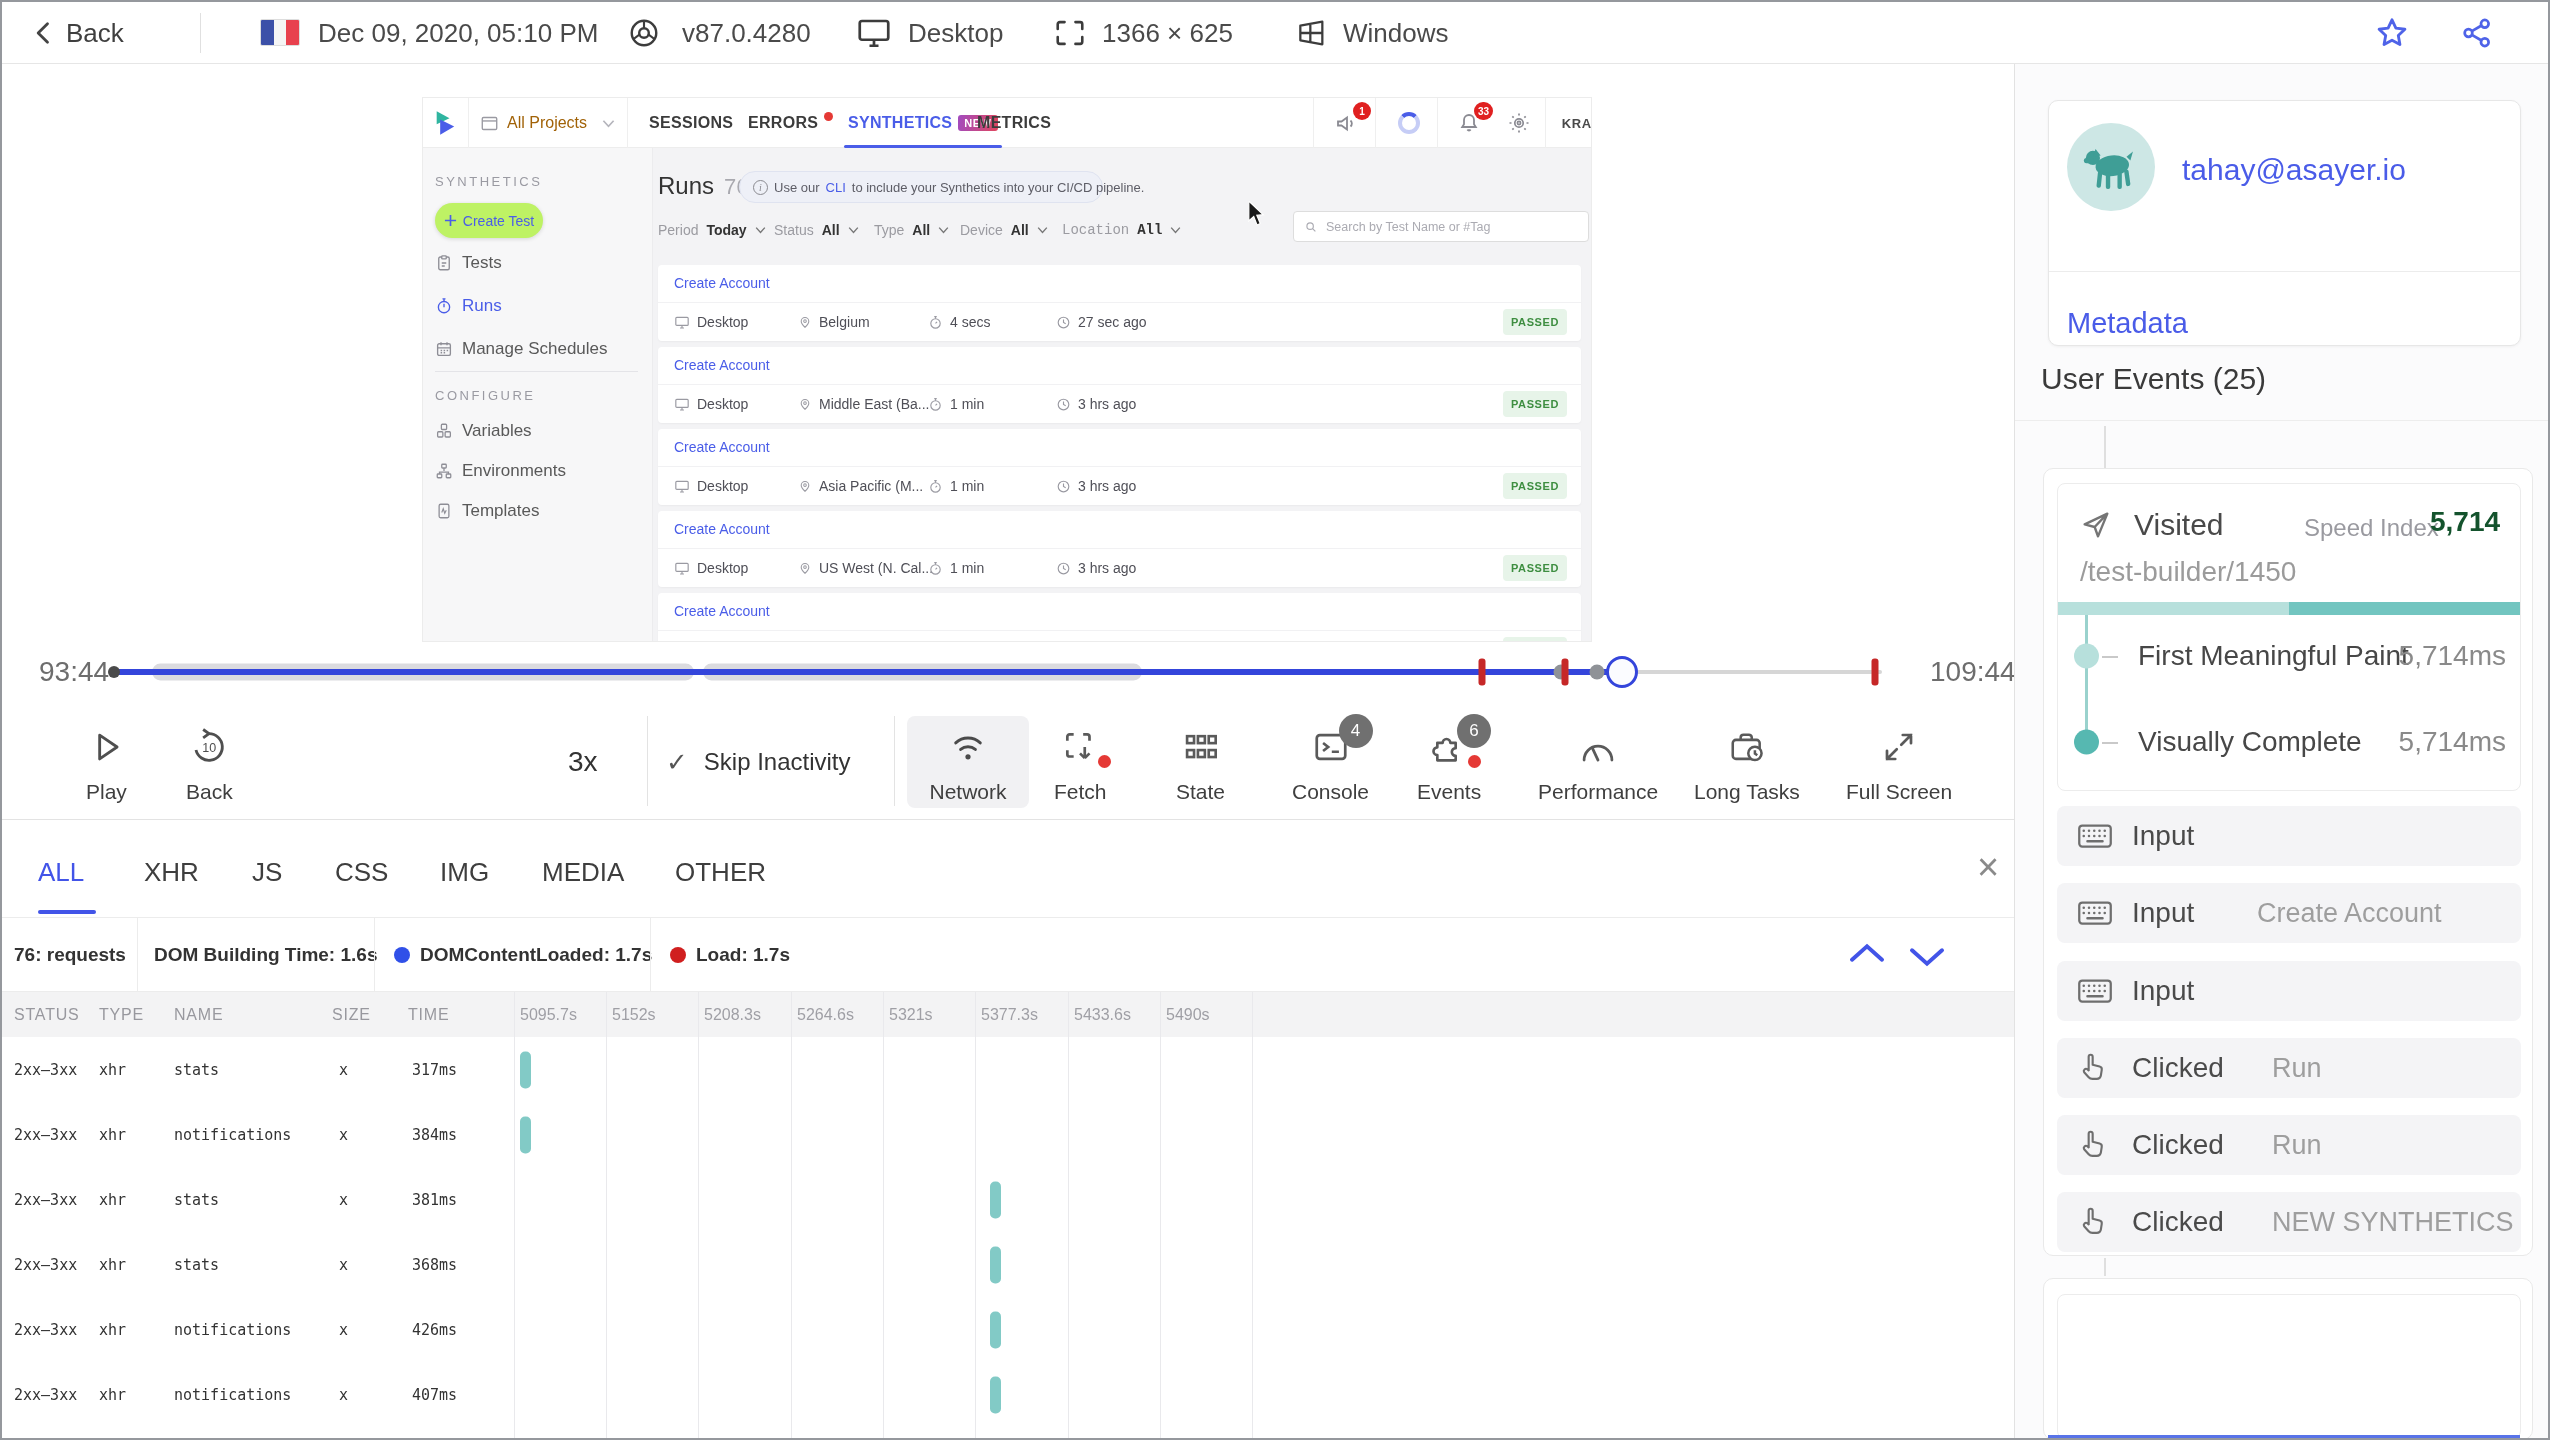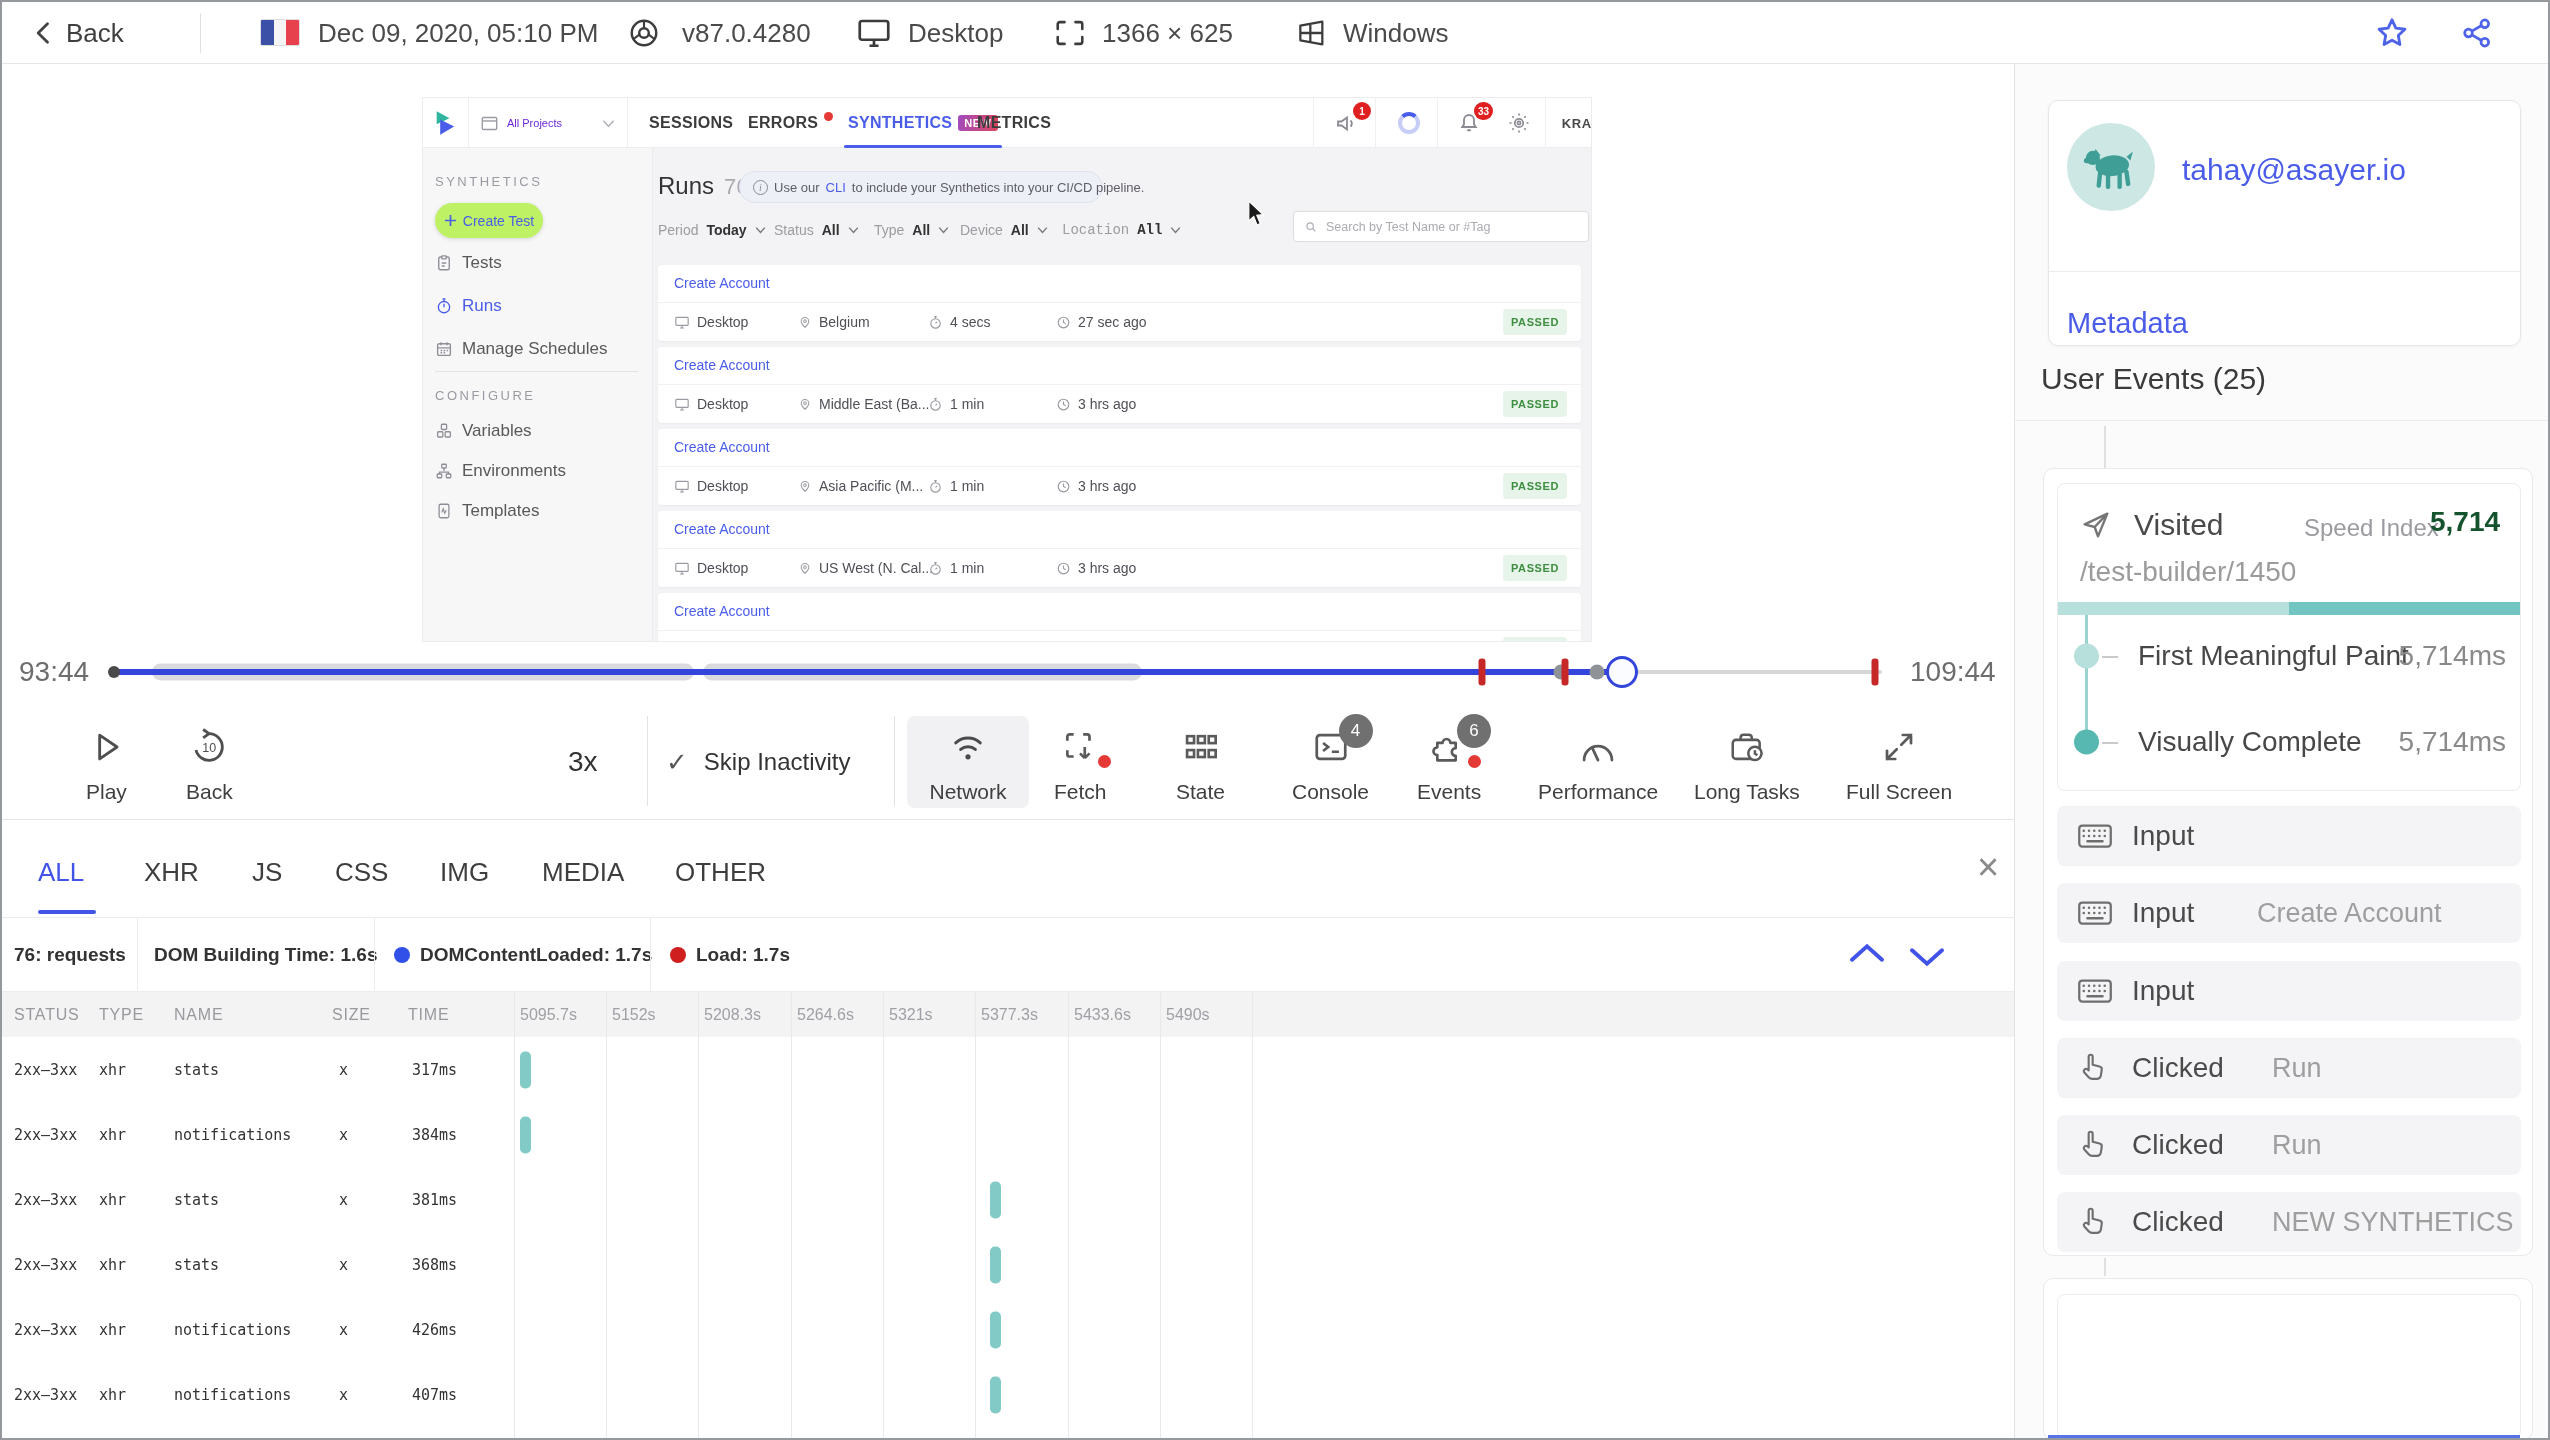--- a/index.html
+++ b/index.html
@@ -15,21 +15,21 @@
   .tb-div { position:absolute; top:11px; width:1px; height:40px; background:#e0e0e0; }
   .flag { position:absolute; top:17px; width:40px; height:27px; display:flex; border:1px solid #ddd; border-radius:2px; overflow:hidden; }
   .flag div { flex:1; }
 
   
   #stage { position:absolute; left:0; top:62px; width:2012px; height:578px; background:#fff; }
   #app { position:absolute; left:420px; top:33px; width:1170px; height:545px; background:#f3f3f5; border:1px solid #ececec; overflow:hidden; }
   #app-nav { position:absolute; left:0; top:0; right:0; height:50px; background:#fff; border-bottom:1px solid #ededed; }
   .anav-div { position:absolute; top:0; width:1px; height:50px; background:#efefef; }
   #proj-sel { position:absolute; left:45px; top:0; width:160px; height:50px; border-left:1px solid #efefef; border-right:1px solid #efefef; display:flex; align-items:center; gap:9px; padding:0 12px; }
-  #proj-sel span { font-size:11px; color:#6d28d9; }
+  #proj-sel span { font-size:16px; color:#a16207; }
   .app-tab { position:absolute; top:0; height:50px; display:flex; align-items:center; gap:6px; font-size:16px; font-weight:bold; color:#3c3c3c; letter-spacing:.3px; }
   .app-tab.active { color:#4a5de8; }
   .app-tab .uline { position:absolute; left:-4px; right:-4px; bottom:0; height:3px; background:#4a5de8; border-radius:2px; }
   .newbadge { font-size:11px; font-weight:bold; color:#fff; background:linear-gradient(100deg,#a24bbf,#e0475e); border-radius:3px; padding:2px 6px; letter-spacing:.5px; }
   .reddot { width:9px; height:9px; border-radius:50%; background:#e53935; }
   .navbadge { position:absolute; top:-9px; right:-12px; min-width:18px; height:18px; border-radius:9px; background:#e02020; color:#fff; font-size:10px; font-weight:bold; display:flex; align-items:center; justify-content:center; padding:0 4px; }
   #spinner { width:22px; height:22px; border-radius:50%; border:4px solid #c6cdf6; border-top-color:#4a5de8; }
   .icbtn { position:absolute; top:0; height:50px; display:flex; align-items:center; justify-content:center; }
 
   #app-side { position:absolute; left:0; top:50px; width:230px; bottom:0; background:#f7f7f8; border-right:1px solid #ececee; }
@@ -54,21 +54,21 @@
   #app-search span { font-size:12.5px; color:#ababb2; }
   .run-card { position:absolute; left:5px; width:923px; height:76px; background:#fff; border-radius:4px; box-shadow:0 1px 2px rgba(0,0,0,.04); }
   .rc-title { position:absolute; left:16px; top:10px; font-size:14px; color:#4a5de8; }
   .rc-div { position:absolute; left:0; right:0; top:37px; height:1px; background:#f1f1f3; }
   .rc-g { position:absolute; top:38px; height:38px; display:flex; align-items:center; gap:7px; font-size:14px; color:#4f4f57; }
   .rc-g svg { color:#9a9aa2; }
   .passed { position:absolute; right:14px; top:44px; width:64px; height:26px; background:#e7f4e9; border-radius:4px; color:#3e8e41; font-size:11px; font-weight:bold; letter-spacing:.6px; display:flex; align-items:center; justify-content:center; }
 
   
   #tlrow { position:absolute; left:0; top:640px; width:2012px; height:60px; background:#fff; }
-  .tl-label { position:absolute; top:50%; transform:translateY(-50%); font-size:28px; color:#6d6d6d; }
+  .tl-label { position:absolute; top:50%; transform:translateY(-50%); font-size:28px; color:#6d6d6d;margin-left:20px; }
   #track { position:absolute; left:109px; top:0; width:1771px; height:60px; }
   .tl-base { position:absolute; left:0; right:0; top:50%; height:4px; transform:translateY(-50%); background:#d6d6d6; border-radius:2px; }
   .tl-skip { position:absolute; top:50%; height:17px; transform:translateY(-50%); background:#dbdbdf; border-radius:9px; }
   .tl-fill { position:absolute; left:0; top:50%; height:6px; transform:translateY(-50%); background:#3445db; border-radius:3px; }
   .tl-start { position:absolute; left:-3px; top:50%; width:12px; height:12px; transform:translateY(-50%); background:#4a4a4a; border-radius:50%; }
   .tl-dot { position:absolute; top:50%; width:15px; height:15px; transform:translate(-50%,-50%); background:#8f9297; border-radius:50%; }
   .tl-tick { position:absolute; top:50%; width:7px; height:27px; transform:translate(-50%,-50%); background:#c62828; border-radius:3px; }
   #scrubber { position:absolute; top:50%; width:32px; height:32px; transform:translate(-50%,-50%); background:#fbfcff; border:3px solid #3445db; border-radius:50%; }
 
   

